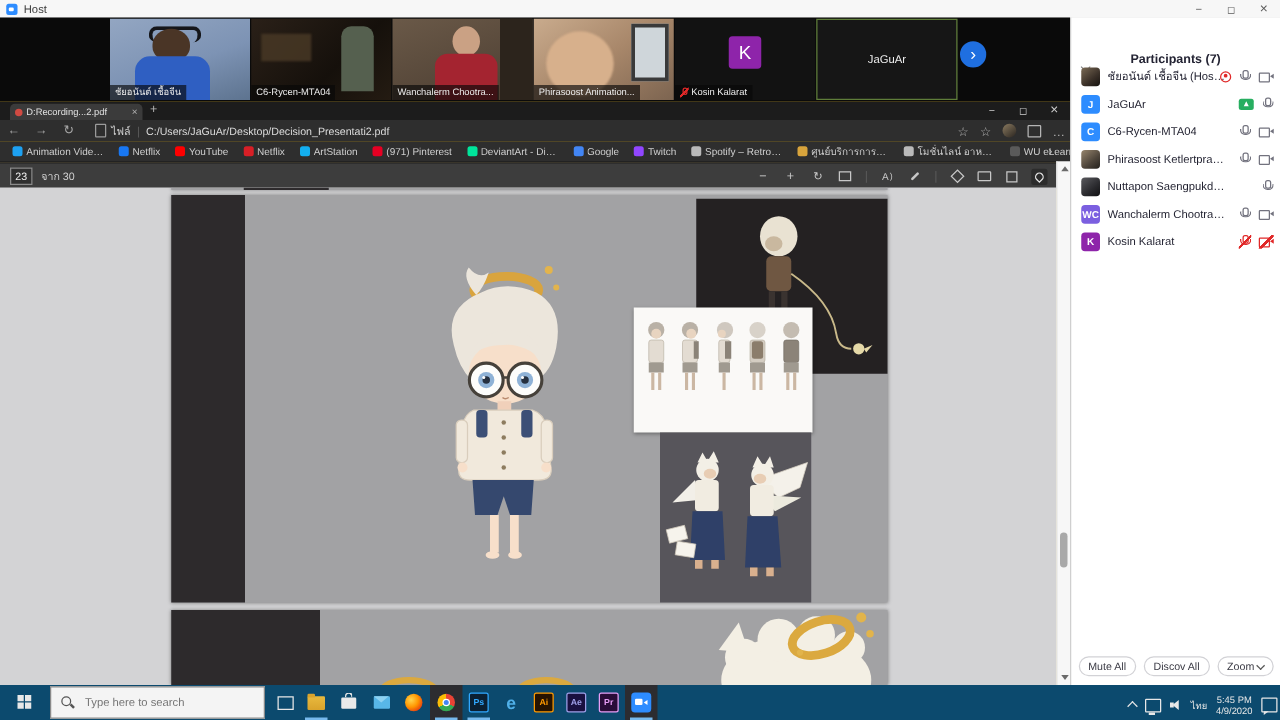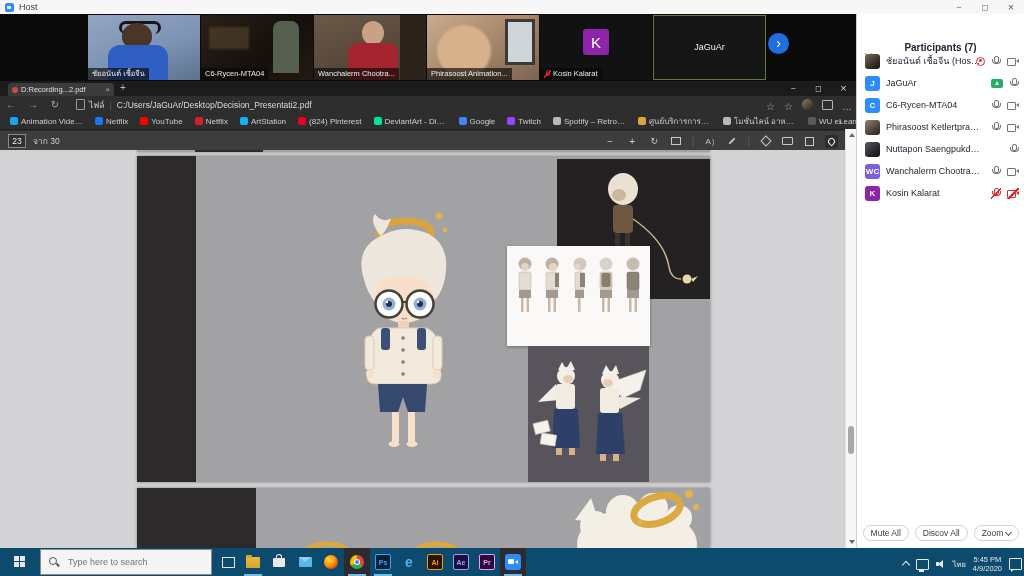--- a/index.html
+++ b/index.html
@@ -349,21 +349,21 @@
       <span class="bm">
           <i class="bmi" style="background: rgb(216, 31, 38);"></i>
           <em>Netflix</em>
         </span>
       <span class="bm">
           <i class="bmi" style="background: rgb(19, 175, 240);"></i>
           <em>ArtStation</em>
         </span>
       <span class="bm">
           <i class="bmi" style="background: rgb(230, 0, 35);"></i>
-          <em>(824) Pinterest</em>
+          <em>(971) Pinterest</em>
         </span>
       <span class="bm">
           <i class="bmi" style="background: rgb(0, 229, 155);"></i>
           <em>DeviantArt - Discov...</em>
         </span>
       <span class="bm">
           <i class="bmi" style="background: rgb(66, 133, 244);"></i>
           <em>Google</em>
         </span>
       <span class="bm">

